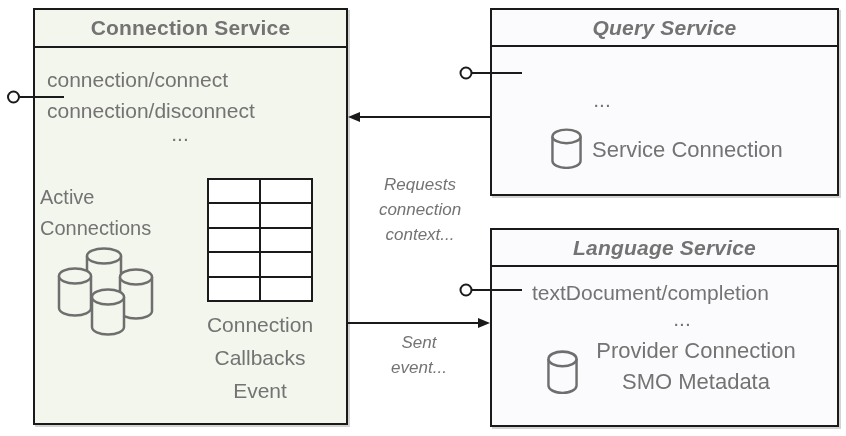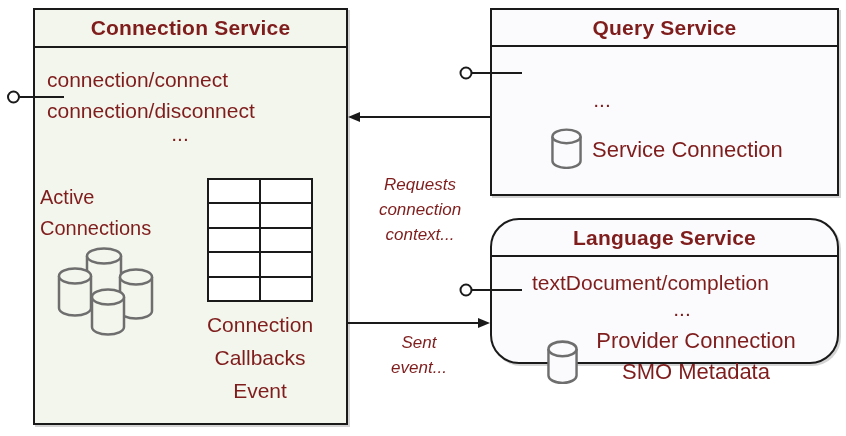--- a/index.html
+++ b/index.html
@@ -1,33 +1,33 @@
 <!DOCTYPE html>
 <html><head>
 <meta charset="utf-8">
 <style>
   html,body{margin:0;padding:0;background:#ffffff;}
   .canvas{
     position:relative;width:846px;height:436px;background:#ffffff;
-    font-family:"Liberation Sans",sans-serif;color:#7f1d1d;overflow:hidden;
+    font-family:"Liberation Sans",sans-serif;color:#737373;overflow:hidden;
   }
   .box{
     position:absolute;box-sizing:border-box;border:2px solid #1a1a1a;
     box-shadow:2px 2px 0 rgba(130,130,130,.35);z-index:1;
   }
   .box.conn{left:33px;top:8px;width:315px;height:417px;background:#f3f6ec;}
   .box.svc{left:490px;width:349px;background:#fbfbfd;}
   .box.query{top:8px;height:188px;}
-  .box.lang{top:218px;height:146px;border-radius:29px;}
+  .box.lang{top:228px;height:199px;}
   .box-header{
     box-sizing:border-box;height:38px;border-bottom:2px solid #1a1a1a;
     display:flex;align-items:center;justify-content:center;
     font-weight:bold;font-size:21px;letter-spacing:.2px;
   }
-  .svc .box-header{height:37px;}
+  .svc .box-header{height:37px;font-style:italic;}
   .abs{position:absolute;}
   .methods{left:12px;top:54px;font-size:21px;line-height:31px;white-space:nowrap;}
   .conn-ellipsis{left:24px;top:112px;width:242px;text-align:center;font-size:21px;}
   .active-label{left:5px;top:172px;width:145px;text-align:left;font-size:20px;line-height:31px;}
   .cluster{left:22px;top:231px;z-index:1;}
   .grid-table{
     left:172px;top:168px;width:106px;height:124px;box-sizing:border-box;
     display:grid;grid-template-columns:1fr 1fr;grid-template-rows:repeat(5,1fr);
     border:1px solid #1a1a1a;background:#ffffff;
   }

